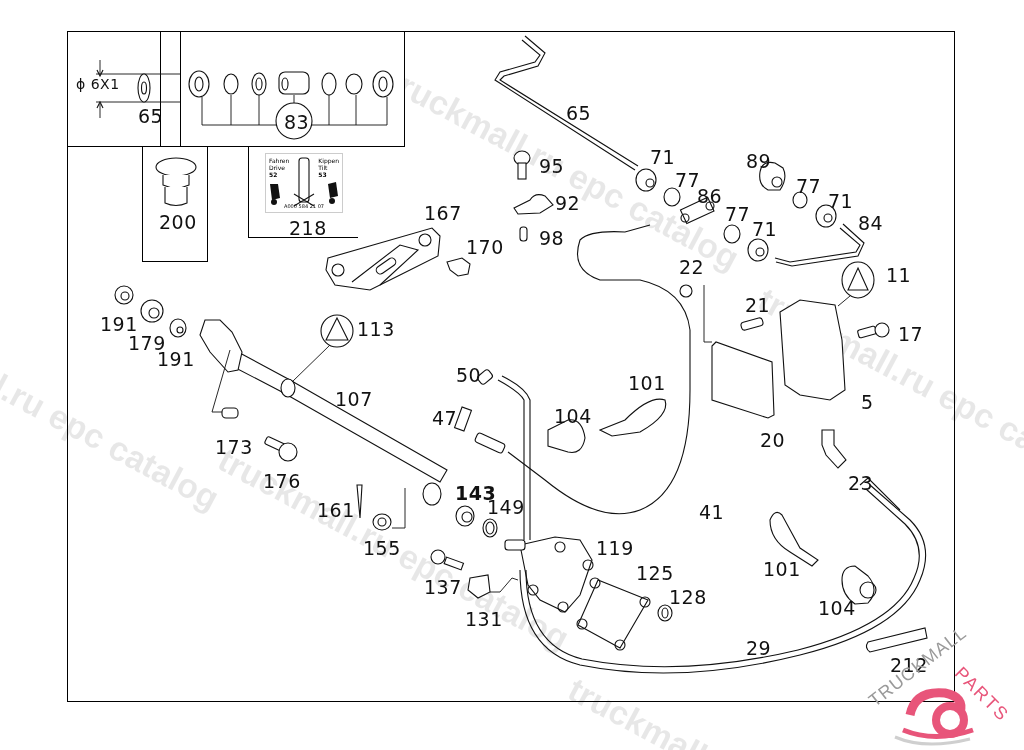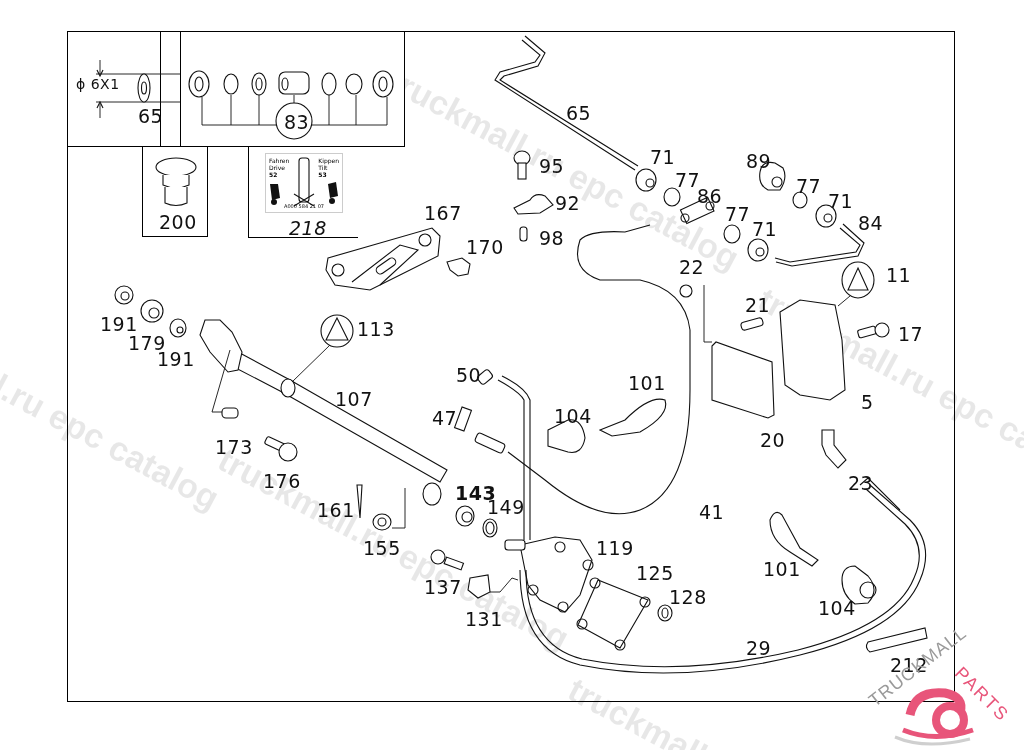--- a/index.html
+++ b/index.html
@@ -203,21 +203,21 @@
       <path class="lead" d="M21,65 L21,93 L206,93 L206,65"></path>
       <line class="lead" x1="50" y1="63" x2="50" y2="93"></line>
       <line class="lead" x1="78" y1="63" x2="78" y2="93"></line>
       <line class="lead" x1="113" y1="63" x2="113" y2="74"></line>
       <line class="lead" x1="148" y1="63" x2="148" y2="93"></line>
       <line class="lead" x1="175" y1="63" x2="175" y2="93"></line>
       <circle class="pw" cx="113" cy="89" r="18"></circle>
     </svg>
     <div class="lbl" style="left:103px;top:81px;">83</div>
   </div>
-  <div class="inset" style="left:142px;top:146px;width:66px;height:91px;">
+  <div class="inset" style="left:142px;top:146px;width:66px;height:116px;">
     <svg width="66" height="92" style="position:absolute;left:0;top:0">
       <ellipse class="pw" cx="33" cy="20" rx="20" ry="9"></ellipse>
       <path class="pw" d="M20,28 L20,38 Q33,44 46,38 L46,28"></path>
       <path class="pw" d="M22,40 L22,56 Q33,61 44,56 L44,40"></path>
     </svg>
     <div class="lbl" style="left:16px;top:66px;">200</div>
   </div>
   <div class="inset" style="left:248px;top:146px;width:110px;height:92px;border-right:none;border-bottom:1px solid #000;">
     <div style="position:absolute;left:16px;top:6px;width:76px;height:58px;border:1px solid #ccc;background:#fff;font-size:6px;line-height:7px;font-family:'DejaVu Sans',sans-serif;">
       <div style="position:absolute;left:3px;top:3px;">
@@ -233,21 +233,21 @@
       <svg width="76" height="58" style="position:absolute;left:0;top:0">
         <rect class="pw" x="33" y="4" width="10" height="44" rx="3"></rect>
         <path d="M4,30 L12,30 L14,44 L6,46 Z" fill="#111"></path>
           <circle cx="8" cy="48" r="3" fill="#111"></circle>
         <path d="M62,30 L70,28 L72,42 L64,44 Z" fill="#111"></path>
           <circle cx="66" cy="47" r="3" fill="#111"></circle>
         <path class="p" d="M28,40 L48,52 M48,40 L28,52"></path>
       </svg>
       <div style="position:absolute;left:0;right:0;bottom:2px;text-align:center;font-size:5px;">A000 584 21 07</div>
     </div>
-    <div class="lbl" style="left:40px;top:72px;font-style:italic;">218</div>
+    <div class="lbl" style="left:40px;top:72px;">218</div>
   </div>
 
   <div class="lbl" style="left:566px;top:104px;">65</div>
   <div class="lbl" style="left:650px;top:148px;">71</div>
   <div class="lbl" style="left:675px;top:171px;">77</div>
   <div class="lbl" style="left:697px;top:187px;">86</div>
   <div class="lbl" style="left:725px;top:205px;">77</div>
   <div class="lbl" style="left:752px;top:220px;">71</div>
   <div class="lbl" style="left:746px;top:152px;">89</div>
   <div class="lbl" style="left:796px;top:177px;">77</div>

